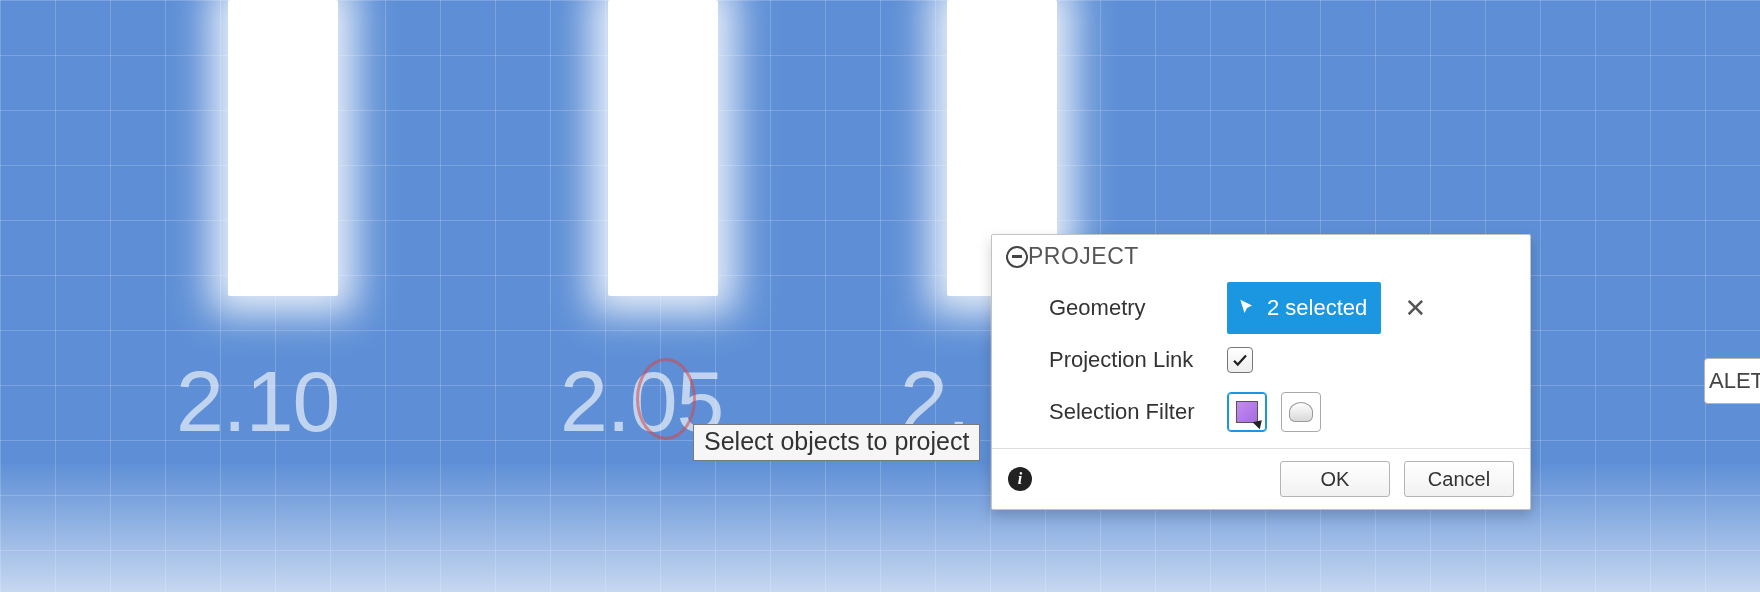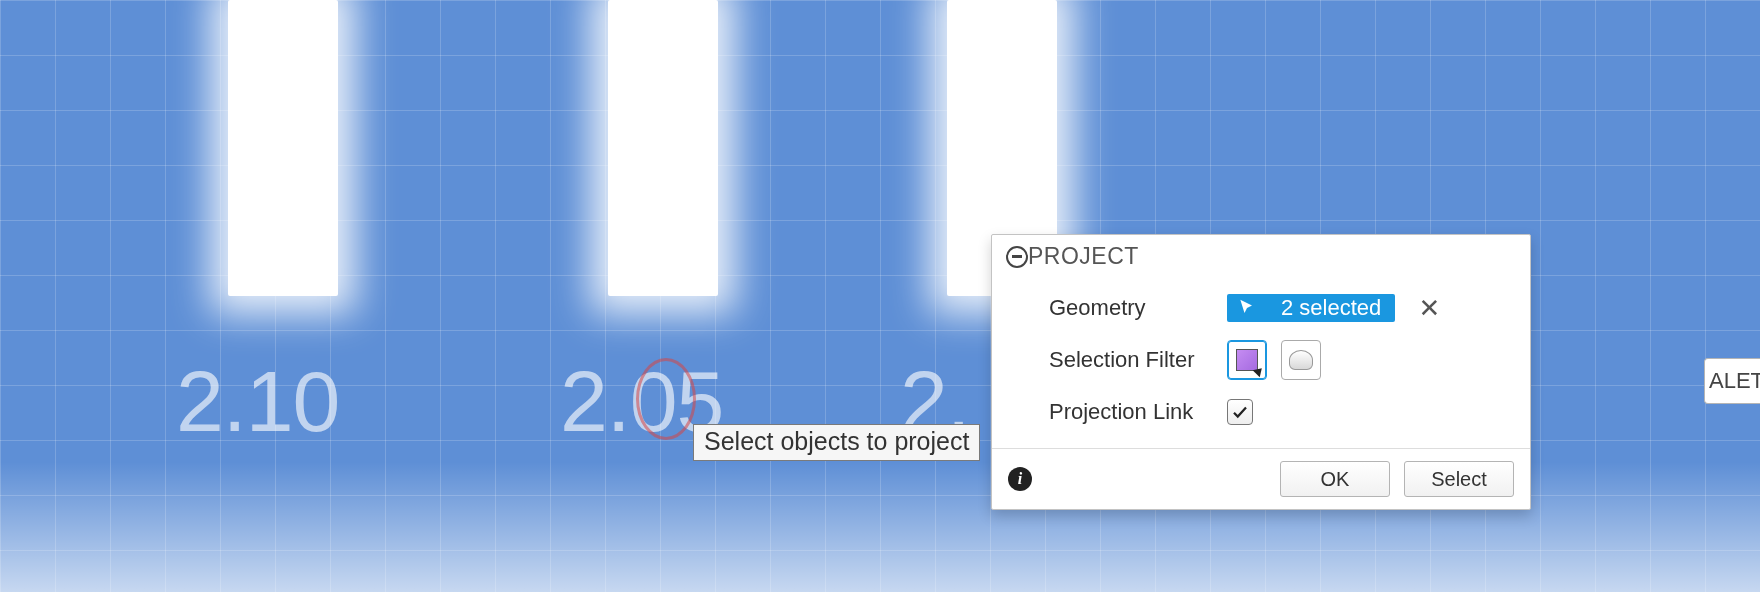--- a/index.html
+++ b/index.html
@@ -108,24 +108,24 @@
     display:flex; align-items:center;
     height: 52px;
   }
   .row-label {
     width: 178px;
     font-size: 22px; color:#333;
   }
 
   
   .chip {
-    display:flex; align-items:center; gap:24px;
+    display:flex; align-items:center; gap:10px;
     background: #1a97e0;
     color:#fff;
-    height: 28px; padding: 0 14px 0 10px;
+    height: 52px; padding: 0 14px 0 10px;
     font-size: 22px;
     border-radius: 2px;
     cursor:pointer;
   }
   .chip svg { width:20px; height:20px; fill:#fff; }
   .clear-x {
     margin-left: 20px;
     font-size: 26px; color:#555; cursor:pointer;
     width: 28px; text-align:center;
   }
@@ -227,37 +227,37 @@
       <span class="chip">
         <svg viewBox="0 0 24 24">
             <path d="M4 2l5 16 3-6 6-3z"></path>
           </svg>
         <span>2 selected</span>
       </span>
       <span class="clear-x">✕</span>
     </div>
 
     <div class="row">
-      <span class="row-label">Selection Filter</span>
-      <span class="filter-btn active">
-        <span class="filter-face"></span>
-      </span>
-      <span class="filter-btn">
-        <span class="filter-body"></span>
-      </span>
-    </div>
-
-    <div class="row">
       <span class="row-label">Projection Link</span>
       <span class="chk">
         <svg viewBox="0 0 24 24">
             <polyline points="4 13 9 18 20 6"></polyline>
           </svg>
       </span>
     </div>
+
+    <div class="row">
+      <span class="row-label">Selection Filter</span>
+      <span class="filter-btn active">
+        <span class="filter-face"></span>
+      </span>
+      <span class="filter-btn">
+        <span class="filter-body"></span>
+      </span>
+    </div>
   </div>
 
   <div class="dialog-footer">
     <span class="info-icon">i</span>
     <button class="btn">OK</button>
-    <button class="btn">Select</button>
+    <button class="btn">Cancel</button>
   </div>
 </div>
 
 </body></html>

